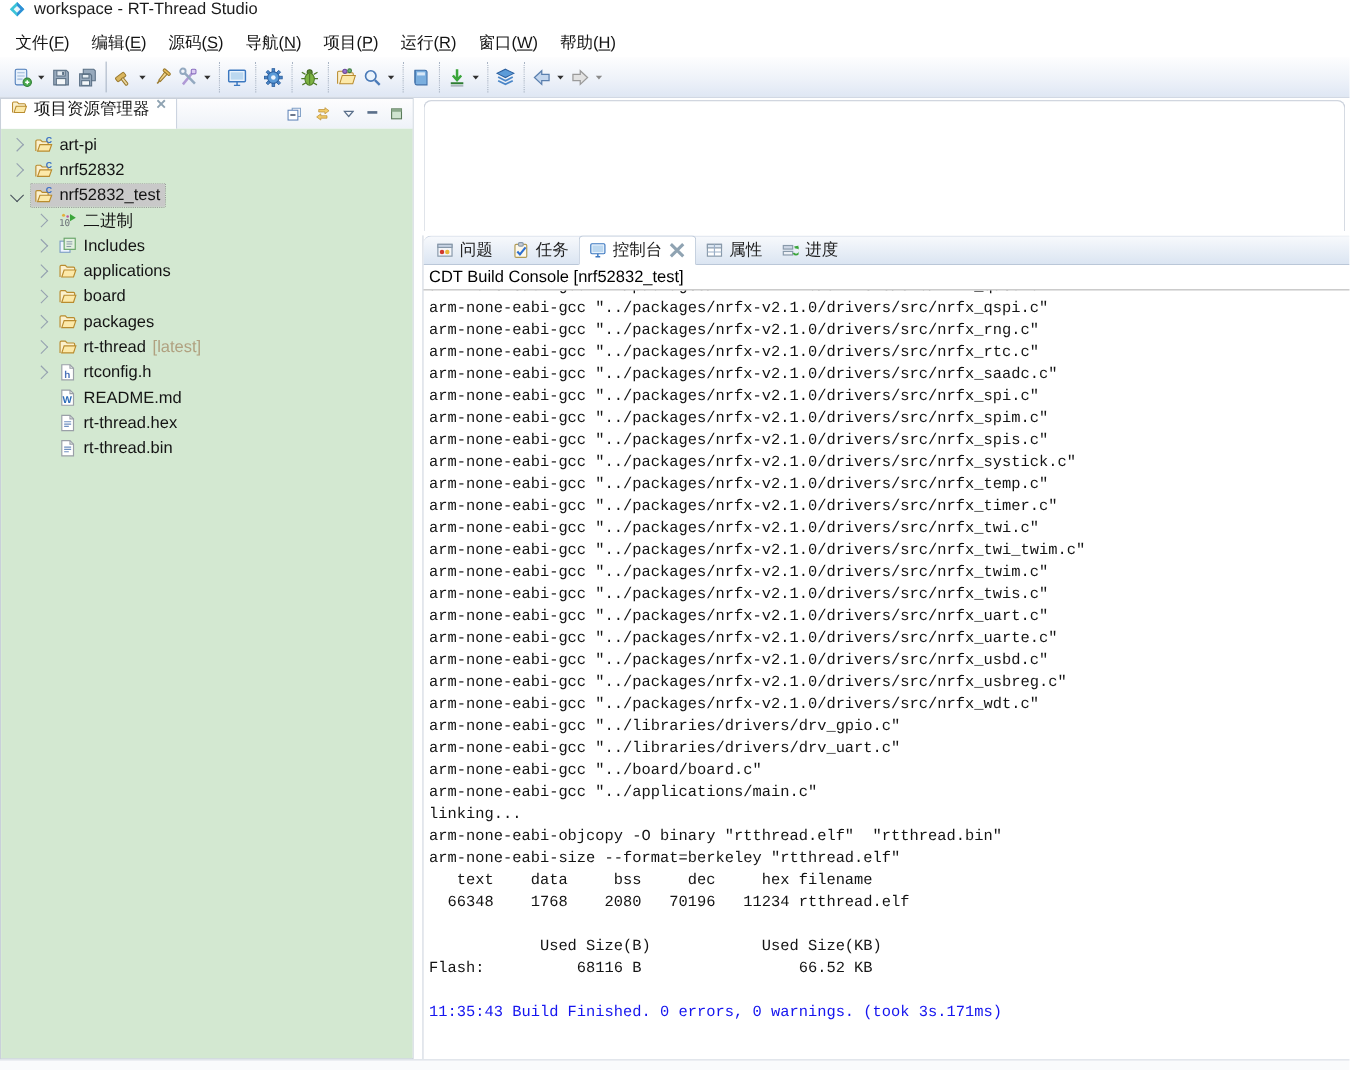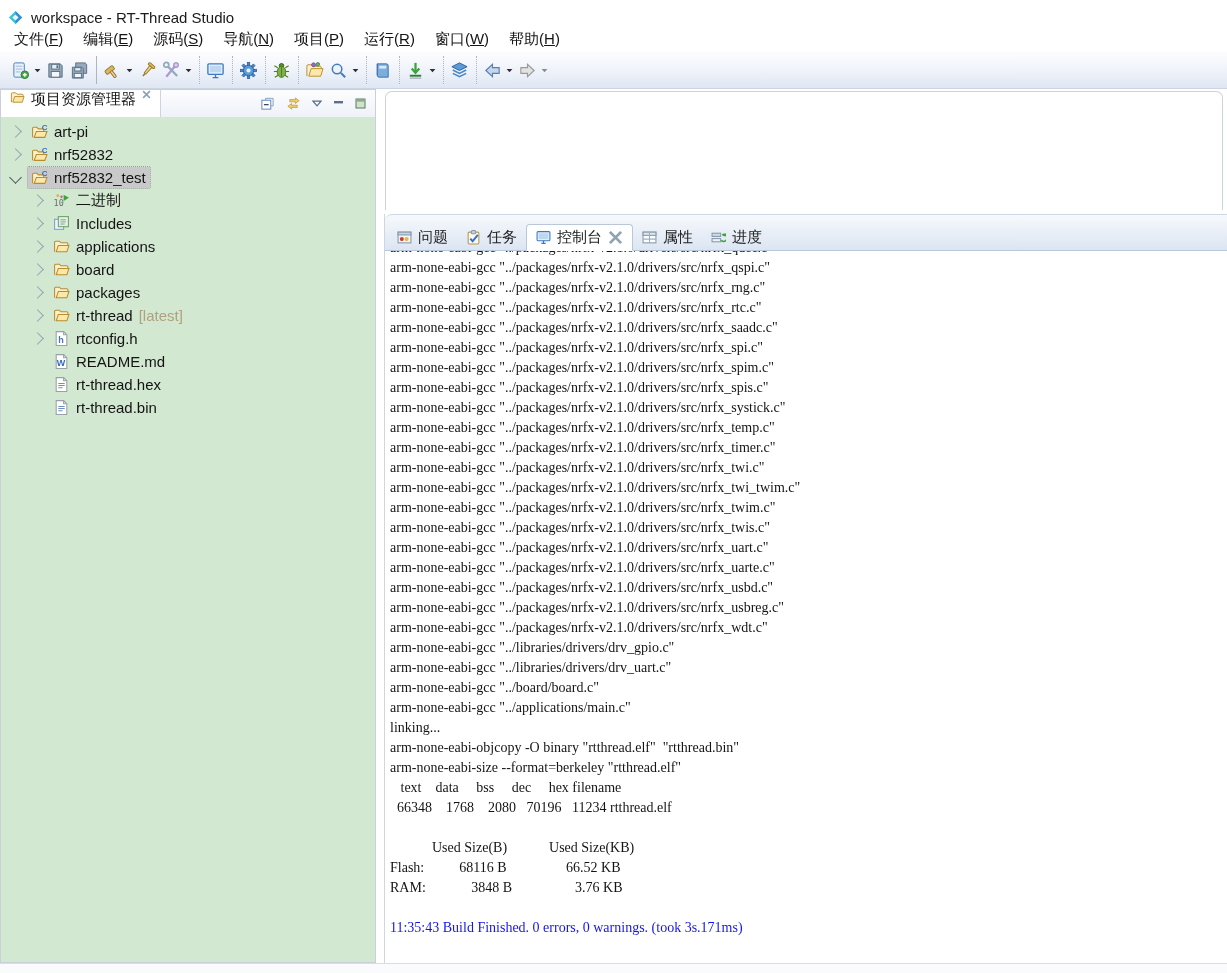--- a/index.html
+++ b/index.html
@@ -1,20 +1,20 @@
 <!DOCTYPE html>
 <html><head>
 <meta charset="utf-8">
 <style>
   *{box-sizing:border-box;margin:0;padding:0}
   html,body{width:1227px;height:973px}
   body{position:relative;font-family:"Liberation Sans","DejaVu Sans",sans-serif;background:#fff;overflow:hidden;color:#141414;font-size:15px}
 
   
-  .titlebar{position:absolute;left:0;top:0;width:100%;height:26px;display:flex;align-items:flex-end;gap:7px;padding-left:7px;background:#fff}
+  .titlebar{position:absolute;left:0;top:0;width:100%;height:26px;display:flex;align-items:flex-start;gap:7px;padding-left:7px;background:#fff}
   .appicon svg{width:17px;height:17px;display:block}
   .titlebar .t{font-size:15px;color:#1a1a1a}
 
   
   .menubar{position:absolute;top:26px;left:0;width:100%;height:26px;display:flex;align-items:center;padding-left:4px;background:#fff}
   .menu-item{padding:3px 10px;font-size:15px;cursor:default}
   .menu-item .mn{text-decoration:underline}
 
   
   .toolbar{position:absolute;top:52px;left:0;width:100%;height:37px;background:linear-gradient(#fdfdfe 0%,#eef2f9 55%,#dfe7f4 100%);border-bottom:1px solid #ccd4e2;display:flex;align-items:center;padding-left:3px}
@@ -46,26 +46,26 @@
   .wrap.sel{background:#c9c9c9;outline:1px dotted #9a9a9a}
   .ticon{width:17px;height:17px;margin-right:6px;flex:none}
   .ticon svg{width:17px;height:17px;display:block}
   .suffix{color:#b0a180;margin-left:6px}
 
   
   .editor{position:absolute;left:385px;top:91px;width:838px;height:119px;border:1px solid #ccd2dc;border-bottom:none;border-radius:7px 7px 0 0;background:#fff}
 
   
   .console{position:absolute;left:384px;top:214px;width:843px;height:749px;background:#fff;border-left:1px solid #d0d6e0}
-  .ctabs{height:37px;background:linear-gradient(#f7f9fc,#dbe5f2);border-bottom:1px solid #bac7d8;border-top:1px solid #cdd6e4;border-top-left-radius:7px;display:flex;align-items:flex-end;padding-left:3px}
+  .ctabs{height:27px;background:linear-gradient(#f7f9fc,#dbe5f2);border-bottom:1px solid #bac7d8;border-top:1px solid #cdd6e4;border-top-left-radius:7px;display:flex;align-items:flex-end;padding-left:3px}
   .ctab{display:flex;align-items:center;gap:6px;height:26px;padding:0 9px;font-size:15px;color:#222}
   .ctab svg{width:15px;height:15px;display:block}
   .ctab.active{background:#fff;border:1px solid #bac7d8;border-bottom:1px solid #fff;border-radius:4px 4px 0 0;margin-bottom:-1px;height:27px}
   .ctitle{height:23px;line-height:22px;padding-left:5px;font-size:15px;color:#000;border-bottom:1px solid #b6b6b6}
-  .cout{padding-left:5px;font-family:Liberation Serif, serif;font-size:14px;color:#141414}
+  .cout{padding-left:5px;font-family:Liberation Mono, monospace;font-size:14px;color:#141414}
   .cline{height:20px;line-height:20px;white-space:pre}
   .partialclip{height:7px;overflow:hidden}
   .partialclip .cline{margin-top:-13px}
   .cfinish{color:#1515ef}
 
   
   .statusbar{position:absolute;left:0;top:963px;width:100%;height:10px;background:#fafbfc;border-top:1px solid #d8dde4}
 </style>
 </head>
 <body>
@@ -544,20 +544,21 @@
           <svg viewBox="0 0 14 14">
             <rect x="1" y="3" width="8" height="3" fill="#cfd8e6" stroke="#8899aa"></rect>
             <rect x="1" y="8" width="8" height="3" fill="#eef1f6" stroke="#8899aa"></rect>
             <path d="M9.5 9.5 a3.2 3.2 0 1 0 1-5" fill="none" stroke="#3aa53a" stroke-width="1.5"></path>
             <path d="M13.8 2.8 v3.2 l-3.2-0.6 Z" fill="#3aa53a"></path>
           </svg>
         </span>
       <span>进度</span>
     </div>
   </div>
+  <div class="ctitle">CDT Build Console [nrf52832_test]</div>
   <div class="cout">
     <div class="partialclip">
       <div class="cline">arm-none-eabi-gcc "../packages/nrfx-v2.1.0/drivers/src/nrfx_qdec.c"</div>
     </div>
     <div id="console-lines">
         <div class="cline">arm-none-eabi-gcc "../packages/nrfx-v2.1.0/drivers/src/nrfx_qspi.c"</div>
         <div class="cline">arm-none-eabi-gcc "../packages/nrfx-v2.1.0/drivers/src/nrfx_rng.c"</div>
         <div class="cline">arm-none-eabi-gcc "../packages/nrfx-v2.1.0/drivers/src/nrfx_rtc.c"</div>
         <div class="cline">arm-none-eabi-gcc "../packages/nrfx-v2.1.0/drivers/src/nrfx_saadc.c"</div>
         <div class="cline">arm-none-eabi-gcc "../packages/nrfx-v2.1.0/drivers/src/nrfx_spi.c"</div>
@@ -580,20 +581,19 @@
         <div class="cline">arm-none-eabi-gcc "../board/board.c"</div>
         <div class="cline">arm-none-eabi-gcc "../applications/main.c"</div>
         <div class="cline">linking...</div>
         <div class="cline">arm-none-eabi-objcopy -O binary "rtthread.elf"  "rtthread.bin"</div>
         <div class="cline">arm-none-eabi-size --format=berkeley "rtthread.elf"</div>
         <div class="cline">   text    data     bss     dec     hex filename</div>
         <div class="cline">  66348    1768    2080   70196   11234 rtthread.elf</div>
         <div class="cline"></div>
         <div class="cline">            Used Size(B)            Used Size(KB)</div>
         <div class="cline">Flash:          68116 B                 66.52 KB</div>
-        <div class="cline">RAM:             3848 B                  3.76 KB</div>
         <div class="cline"></div>
       </div>
     <div class="cline cfinish">11:35:43 Build Finished. 0 errors, 0 warnings. (took 3s.171ms)</div>
   </div>
 </div>
 
 <div class="statusbar"></div>
 
 </body></html>

